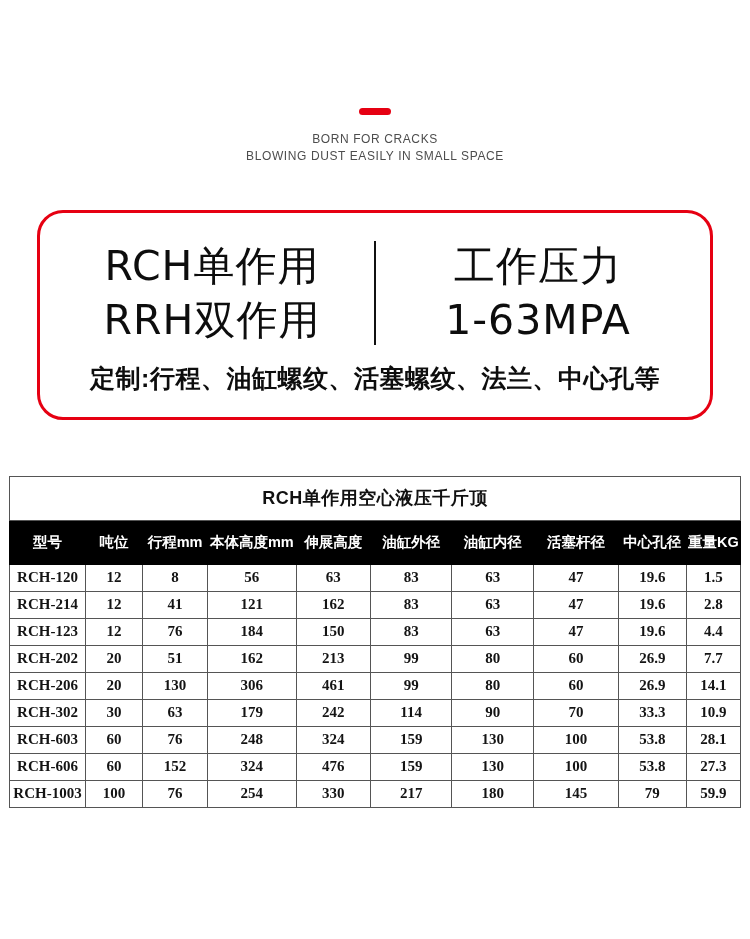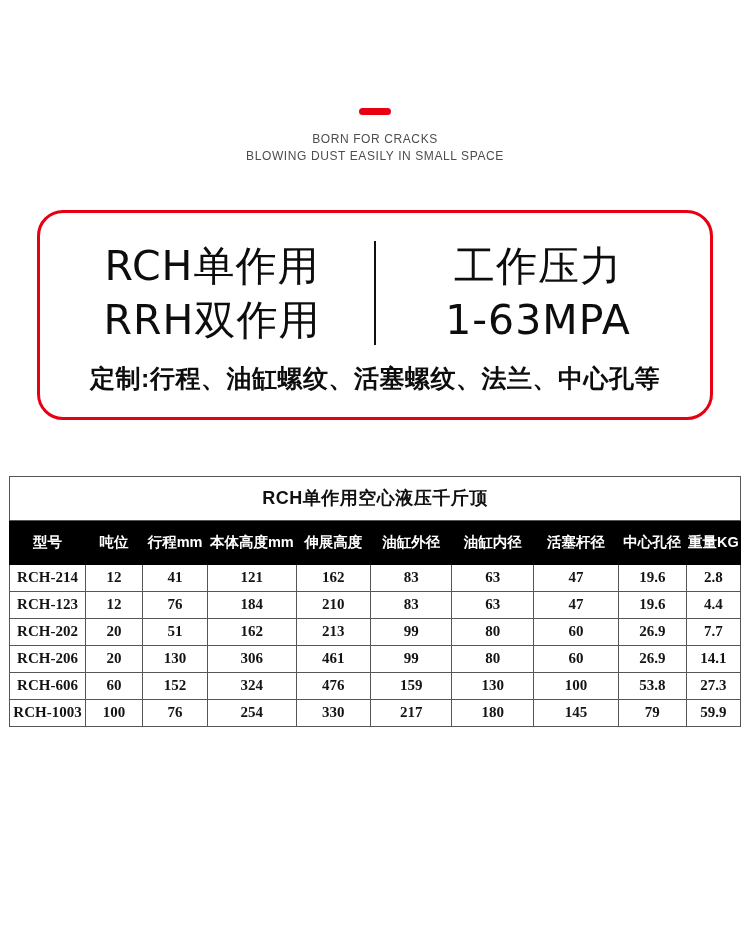--- a/index.html
+++ b/index.html
@@ -166,37 +166,49 @@
           <th>伸展高度</th>
           <th>油缸外径</th>
           <th>油缸内径</th>
           <th>活塞杆径</th>
           <th>中心孔径</th>
           <th>重量KG</th>
         </tr>
     </thead>
     <tbody>
         <tr>
+          <td>RCH-120</td>
+          <td>12</td>
+          <td>8</td>
+          <td>56</td>
+          <td>63</td>
+          <td>83</td>
+          <td>63</td>
+          <td>47</td>
+          <td>19.6</td>
+          <td>1.5</td>
+        </tr>
+        <tr>
           <td>RCH-214</td>
           <td>12</td>
           <td>41</td>
           <td>121</td>
           <td>162</td>
           <td>83</td>
           <td>63</td>
           <td>47</td>
           <td>19.6</td>
           <td>2.8</td>
         </tr>
         <tr>
           <td>RCH-123</td>
           <td>12</td>
           <td>76</td>
           <td>184</td>
-          <td>210</td>
+          <td>150</td>
           <td>83</td>
           <td>63</td>
           <td>47</td>
           <td>19.6</td>
           <td>4.4</td>
         </tr>
         <tr>
           <td>RCH-202</td>
           <td>20</td>
           <td>51</td>
@@ -212,20 +224,44 @@
           <td>RCH-206</td>
           <td>20</td>
           <td>130</td>
           <td>306</td>
           <td>461</td>
           <td>99</td>
           <td>80</td>
           <td>60</td>
           <td>26.9</td>
           <td>14.1</td>
+        </tr>
+        <tr>
+          <td>RCH-302</td>
+          <td>30</td>
+          <td>63</td>
+          <td>179</td>
+          <td>242</td>
+          <td>114</td>
+          <td>90</td>
+          <td>70</td>
+          <td>33.3</td>
+          <td>10.9</td>
+        </tr>
+        <tr>
+          <td>RCH-603</td>
+          <td>60</td>
+          <td>76</td>
+          <td>248</td>
+          <td>324</td>
+          <td>159</td>
+          <td>130</td>
+          <td>100</td>
+          <td>53.8</td>
+          <td>28.1</td>
         </tr>
         <tr>
           <td>RCH-606</td>
           <td>60</td>
           <td>152</td>
           <td>324</td>
           <td>476</td>
           <td>159</td>
           <td>130</td>
           <td>100</td>

